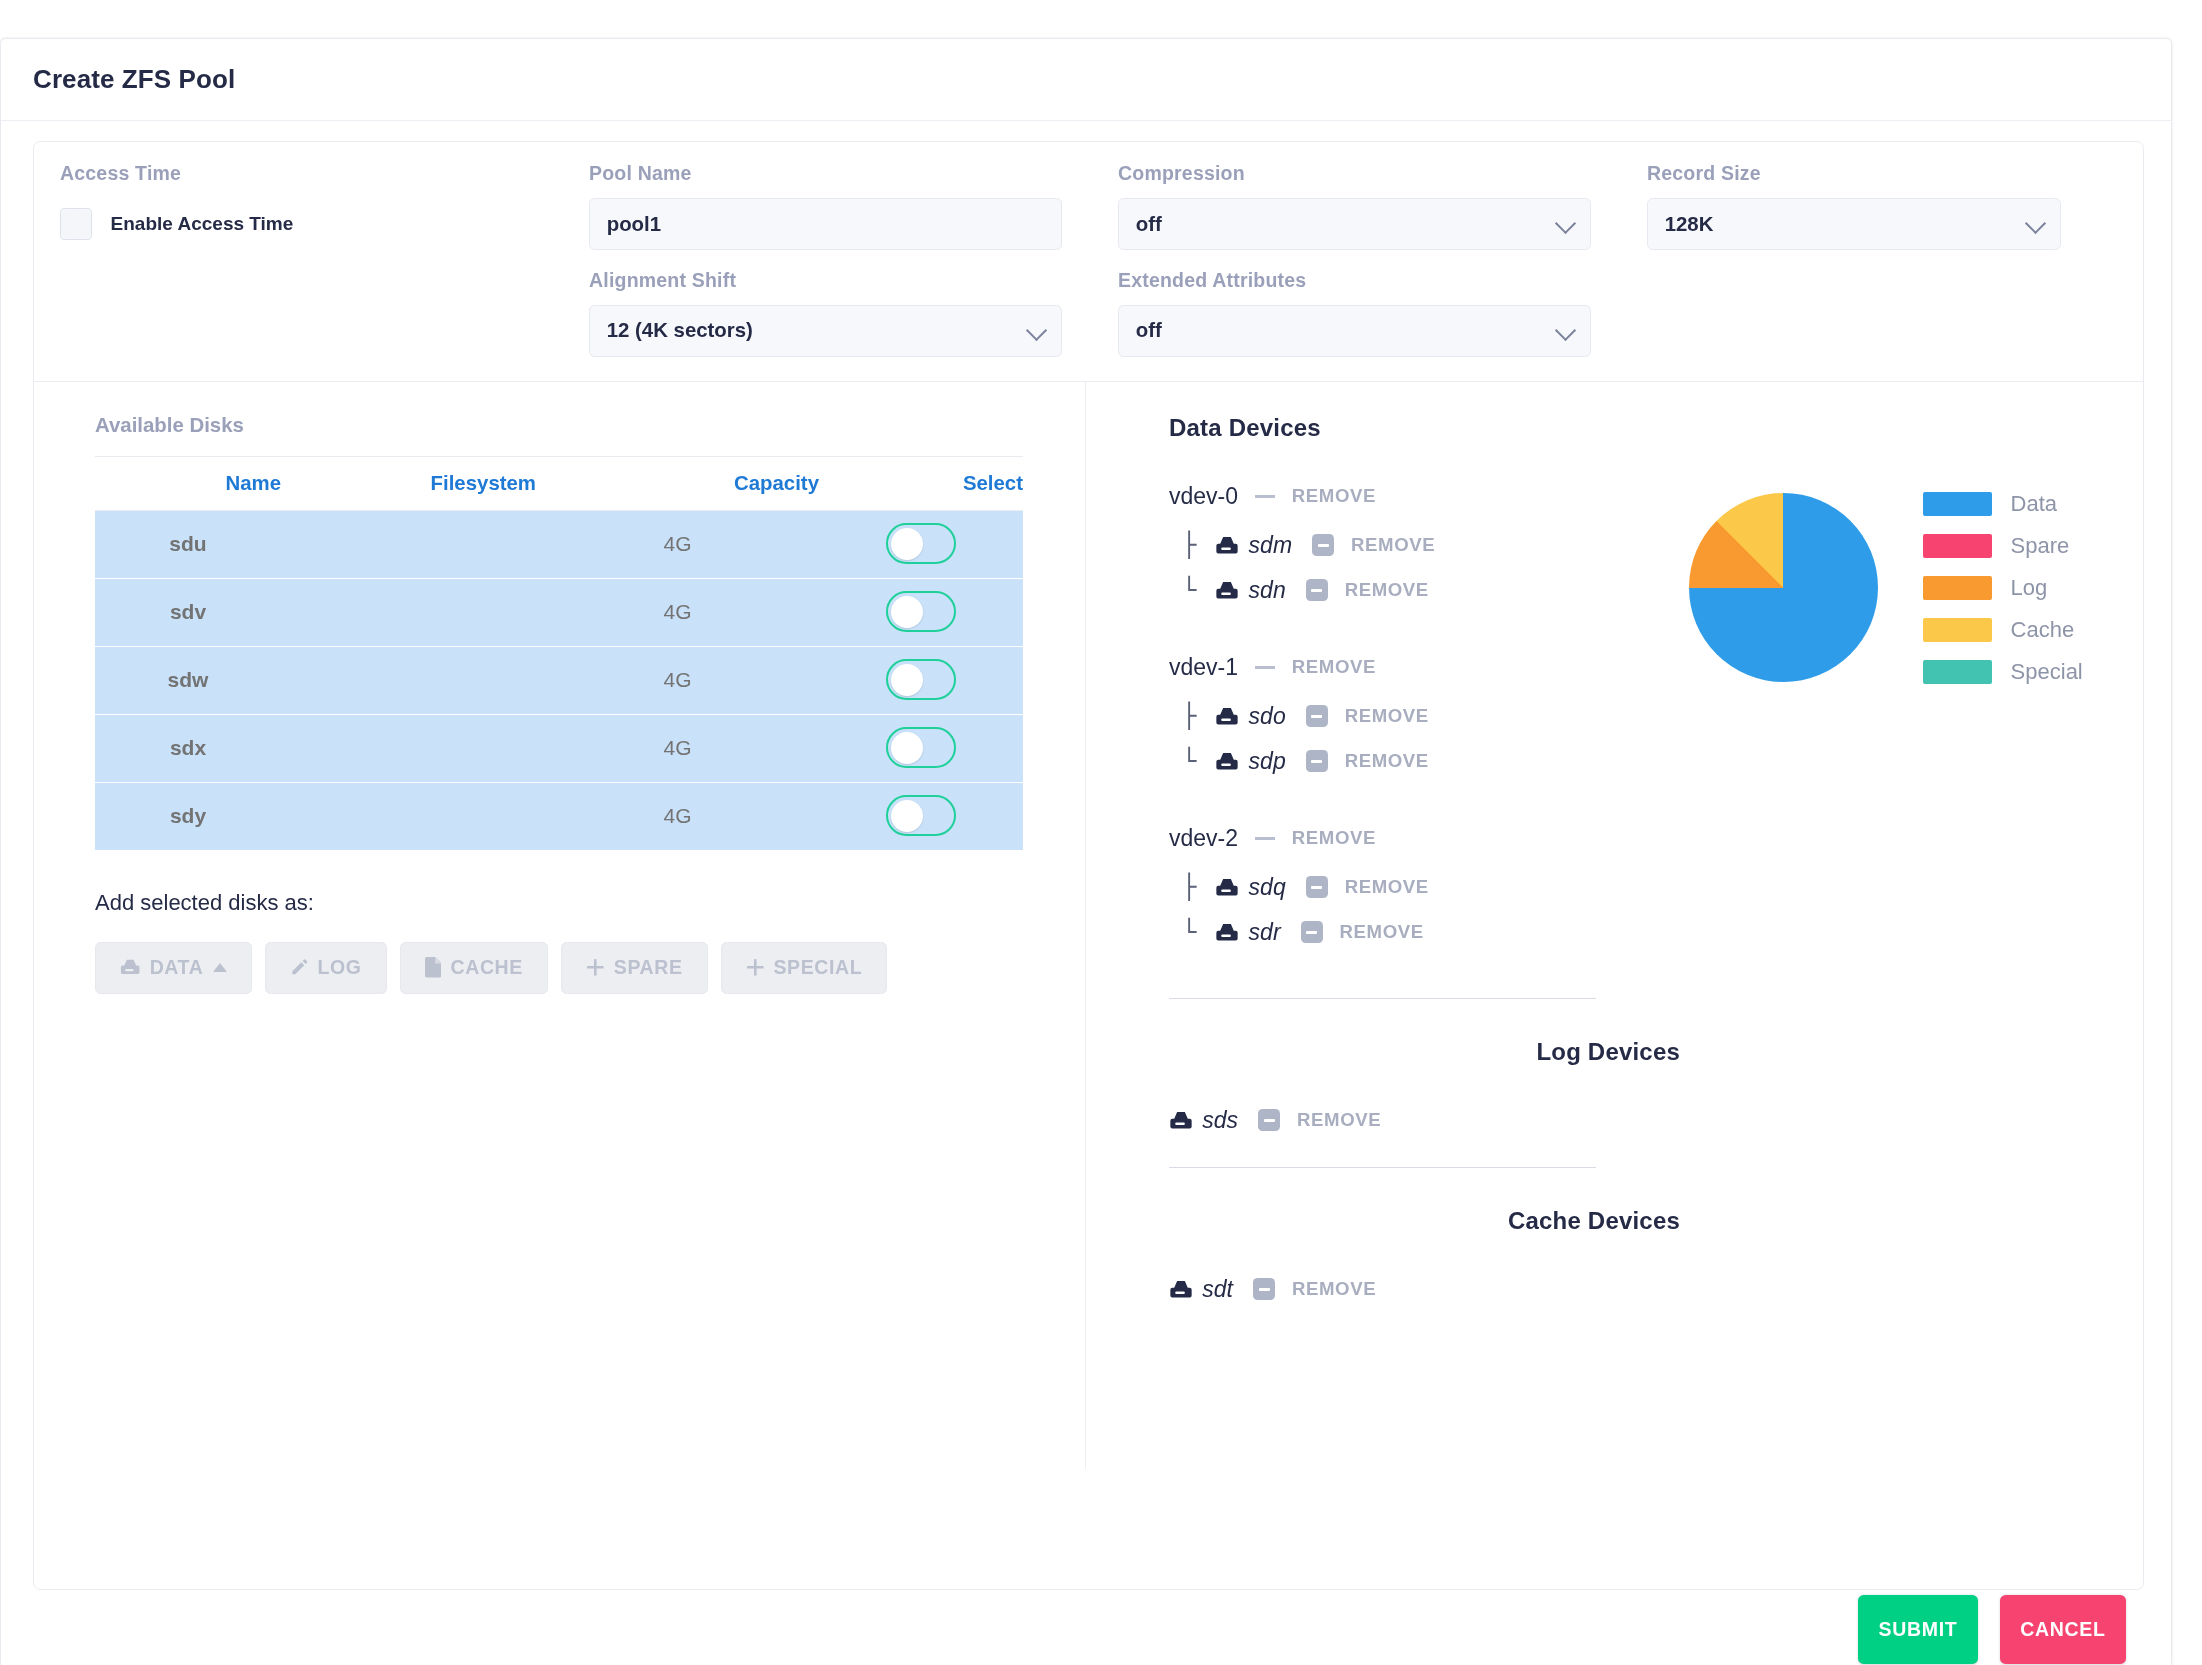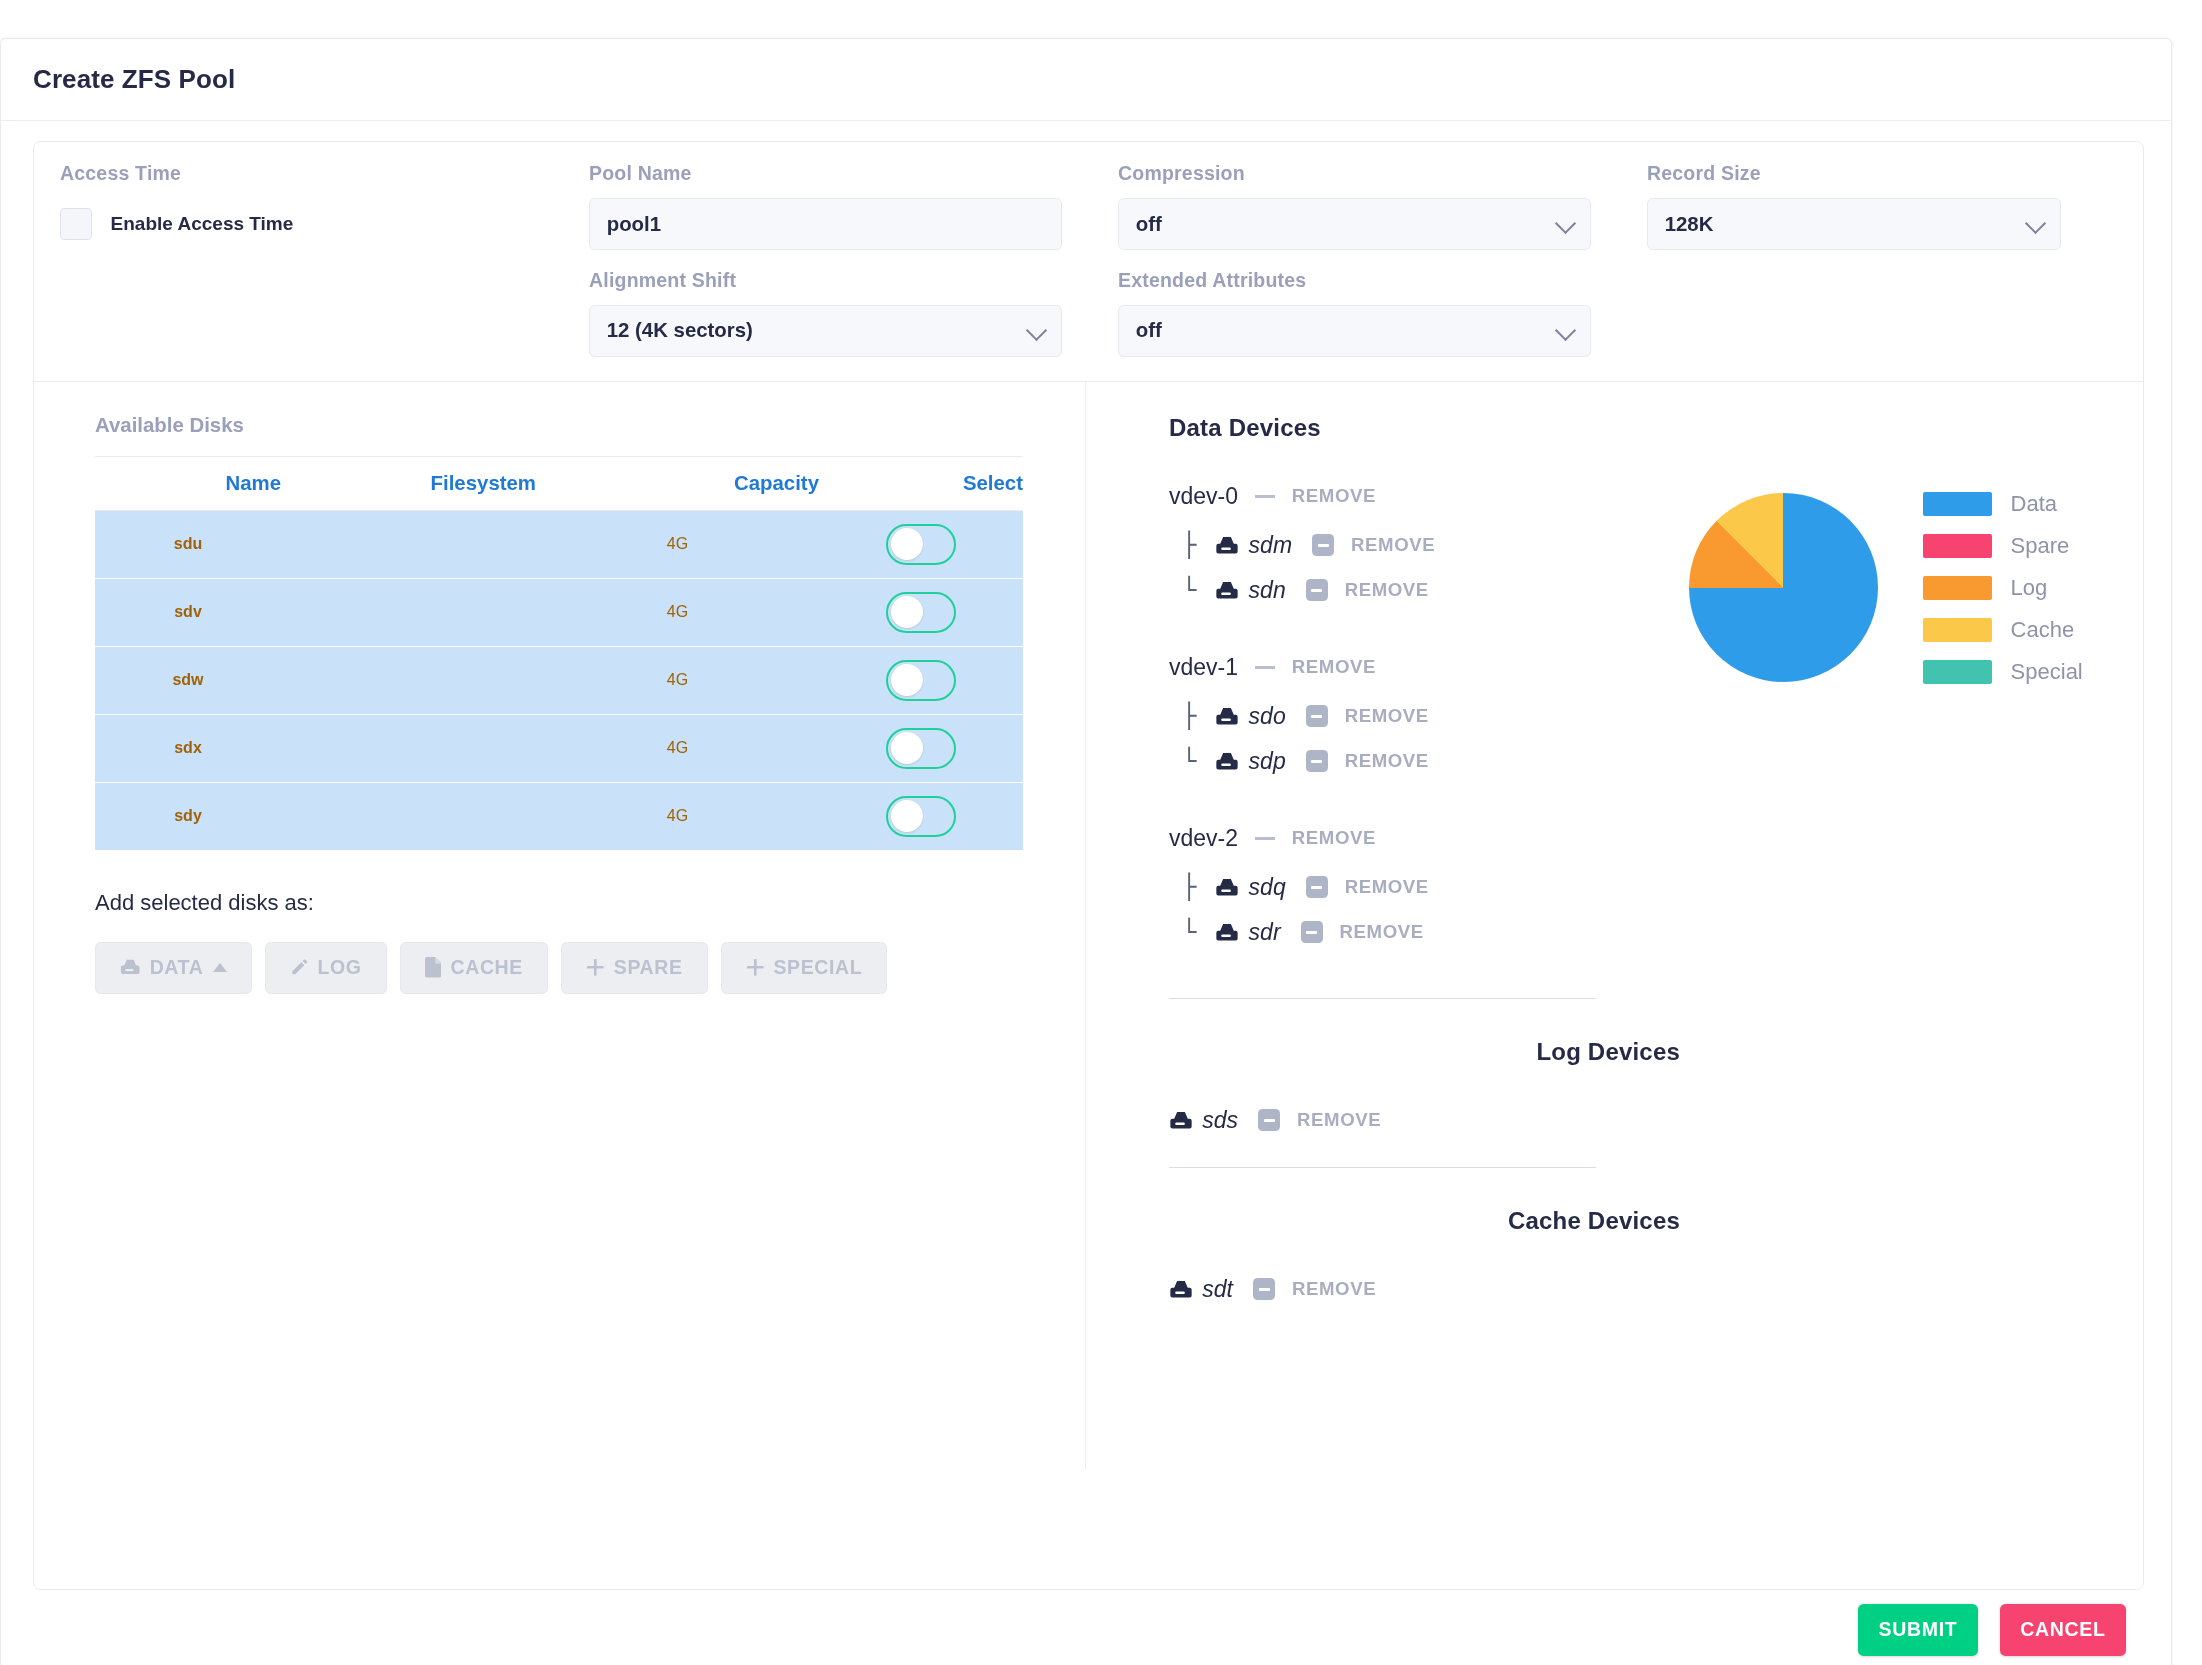--- a/index.html
+++ b/index.html
@@ -148,22 +148,22 @@
     font-weight: 700;
     color: #1f7ad6;
     padding: 15px 0;
     border-top: 0.9px solid #e9ebf0;
     border-bottom: 0.9px solid #e9ebf0;
     text-align: right;
   }
   table.disks tbody tr { background: #c9e2f9; }
   table.disks tbody td {
     height: 68px;
-    font-size: 16px;
-    color: #a16207;
+    font-size: 21px;
+    color: #737373;
     text-align: center;
     border-bottom: 1.9px solid #ffffff;
   }
   td.c-name { font-weight: 700; }
   .col-name { width: 186px; }
   .col-fs   { width: 255px; }
   .col-cap  { width: 283px; }
   .col-sel  { width: 204px; }
 
   .toggle {
@@ -313,21 +313,21 @@
     left: 0; right: 0;
     top: 1551px;
     height: 79px;
     display: flex;
     align-items: center;
     justify-content: flex-end;
     padding-right: 45px;
     gap: 22px;
   }
   .action-btn {
-    height: 52px;
+    height: 69px;
     min-width: 115px;
     border: none;
     border-radius: 5.6px;
     color: #fff;
     font-size: 19.5px;
     font-weight: 700;
     letter-spacing: 0.7px;
     font-family: "Liberation Sans", sans-serif;
     padding: 0 20.4px;
     box-shadow: 0 0.9px 2.8px rgba(30,35,60,.18);

